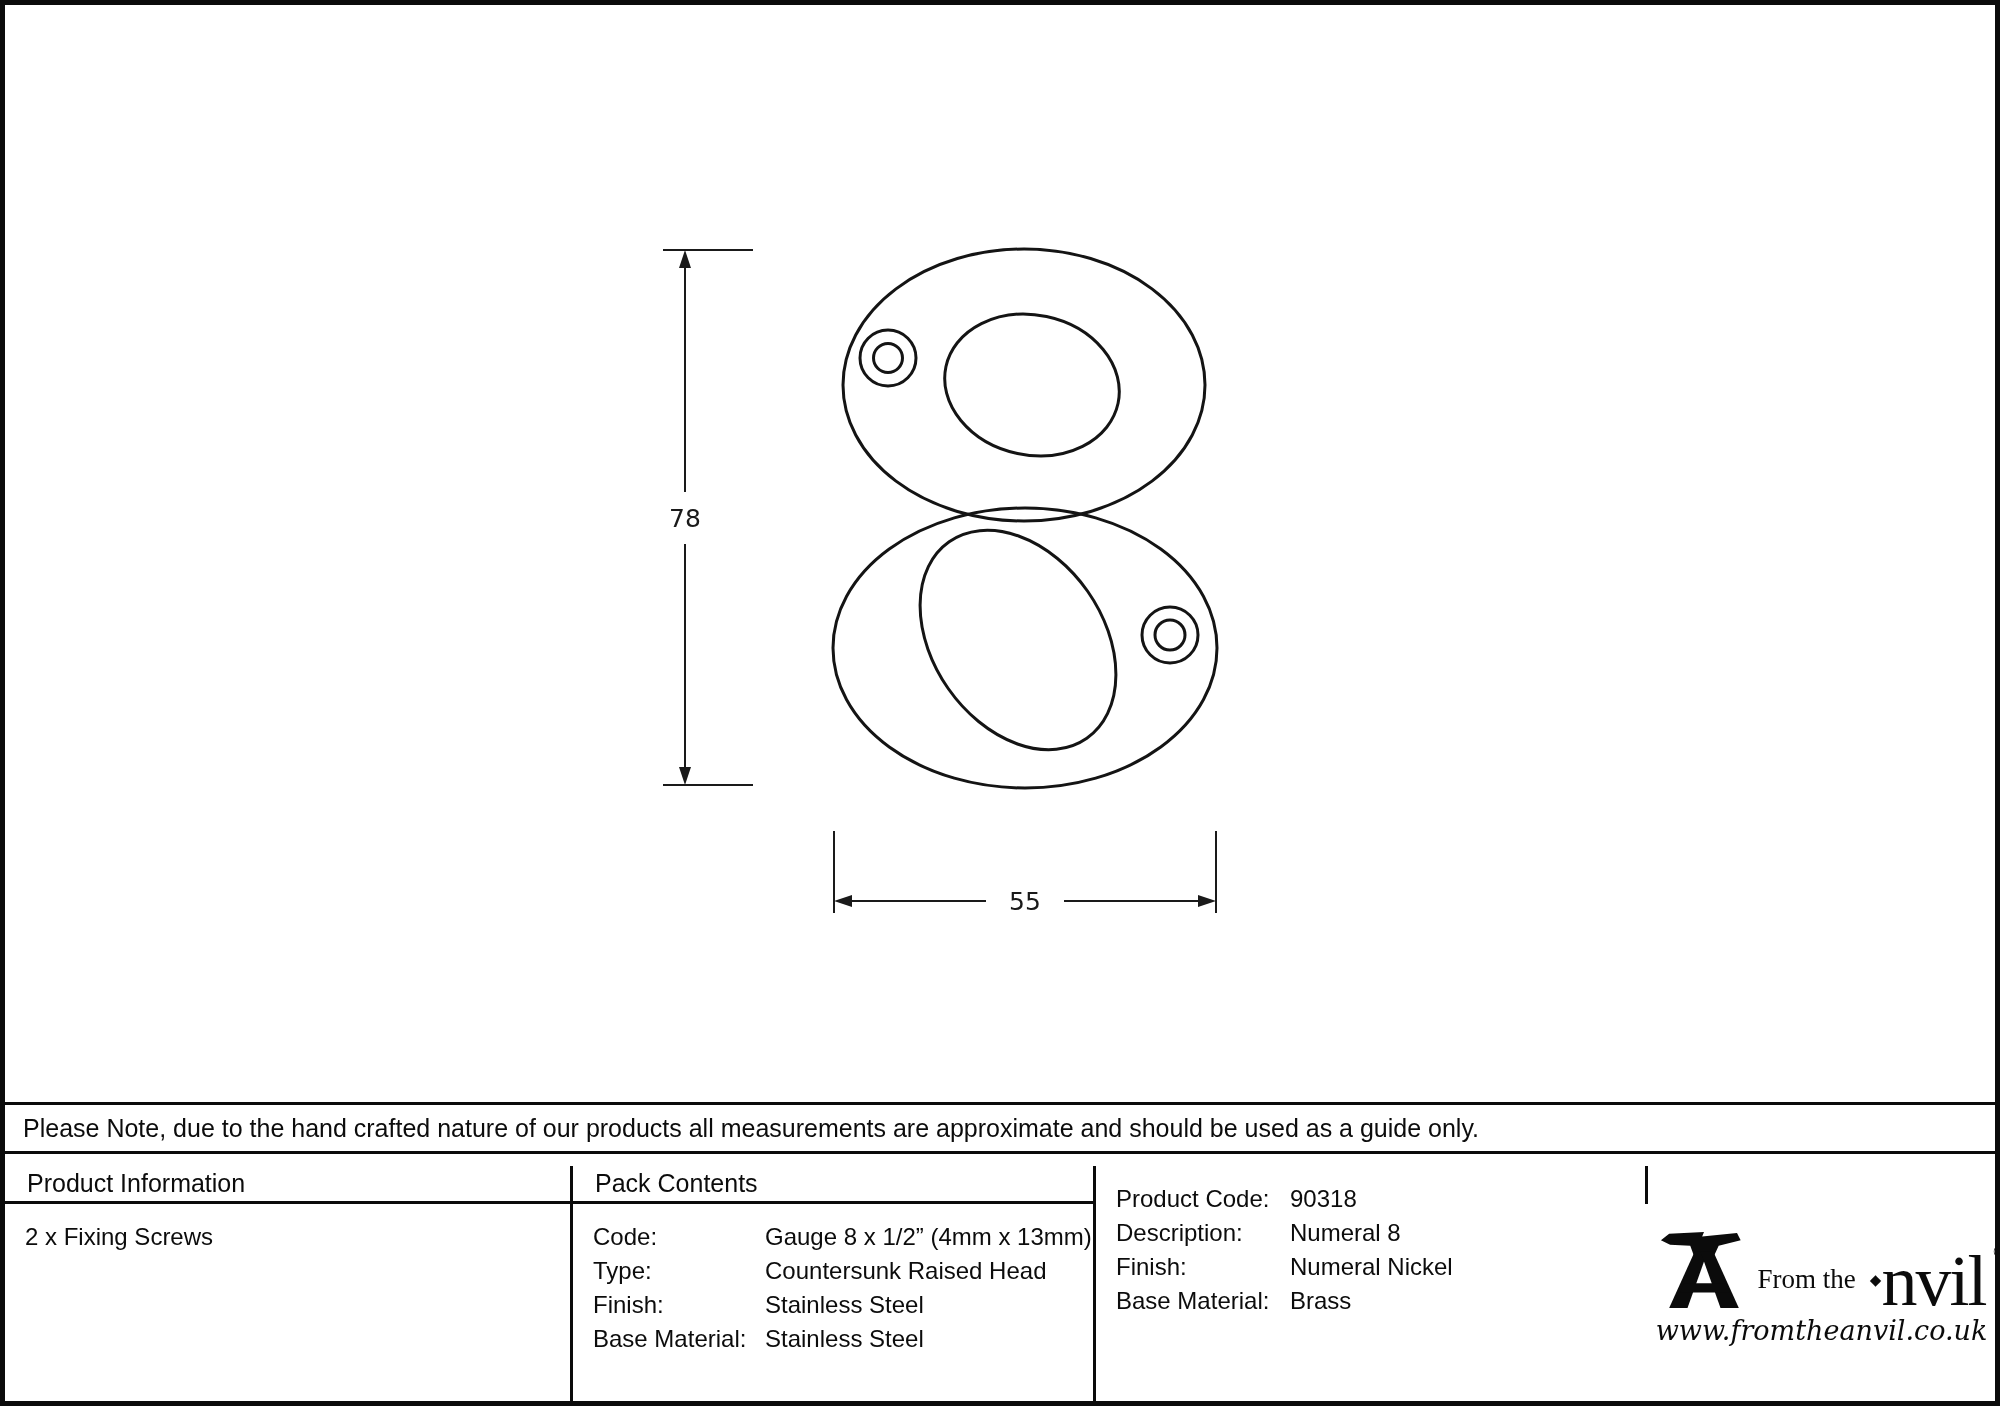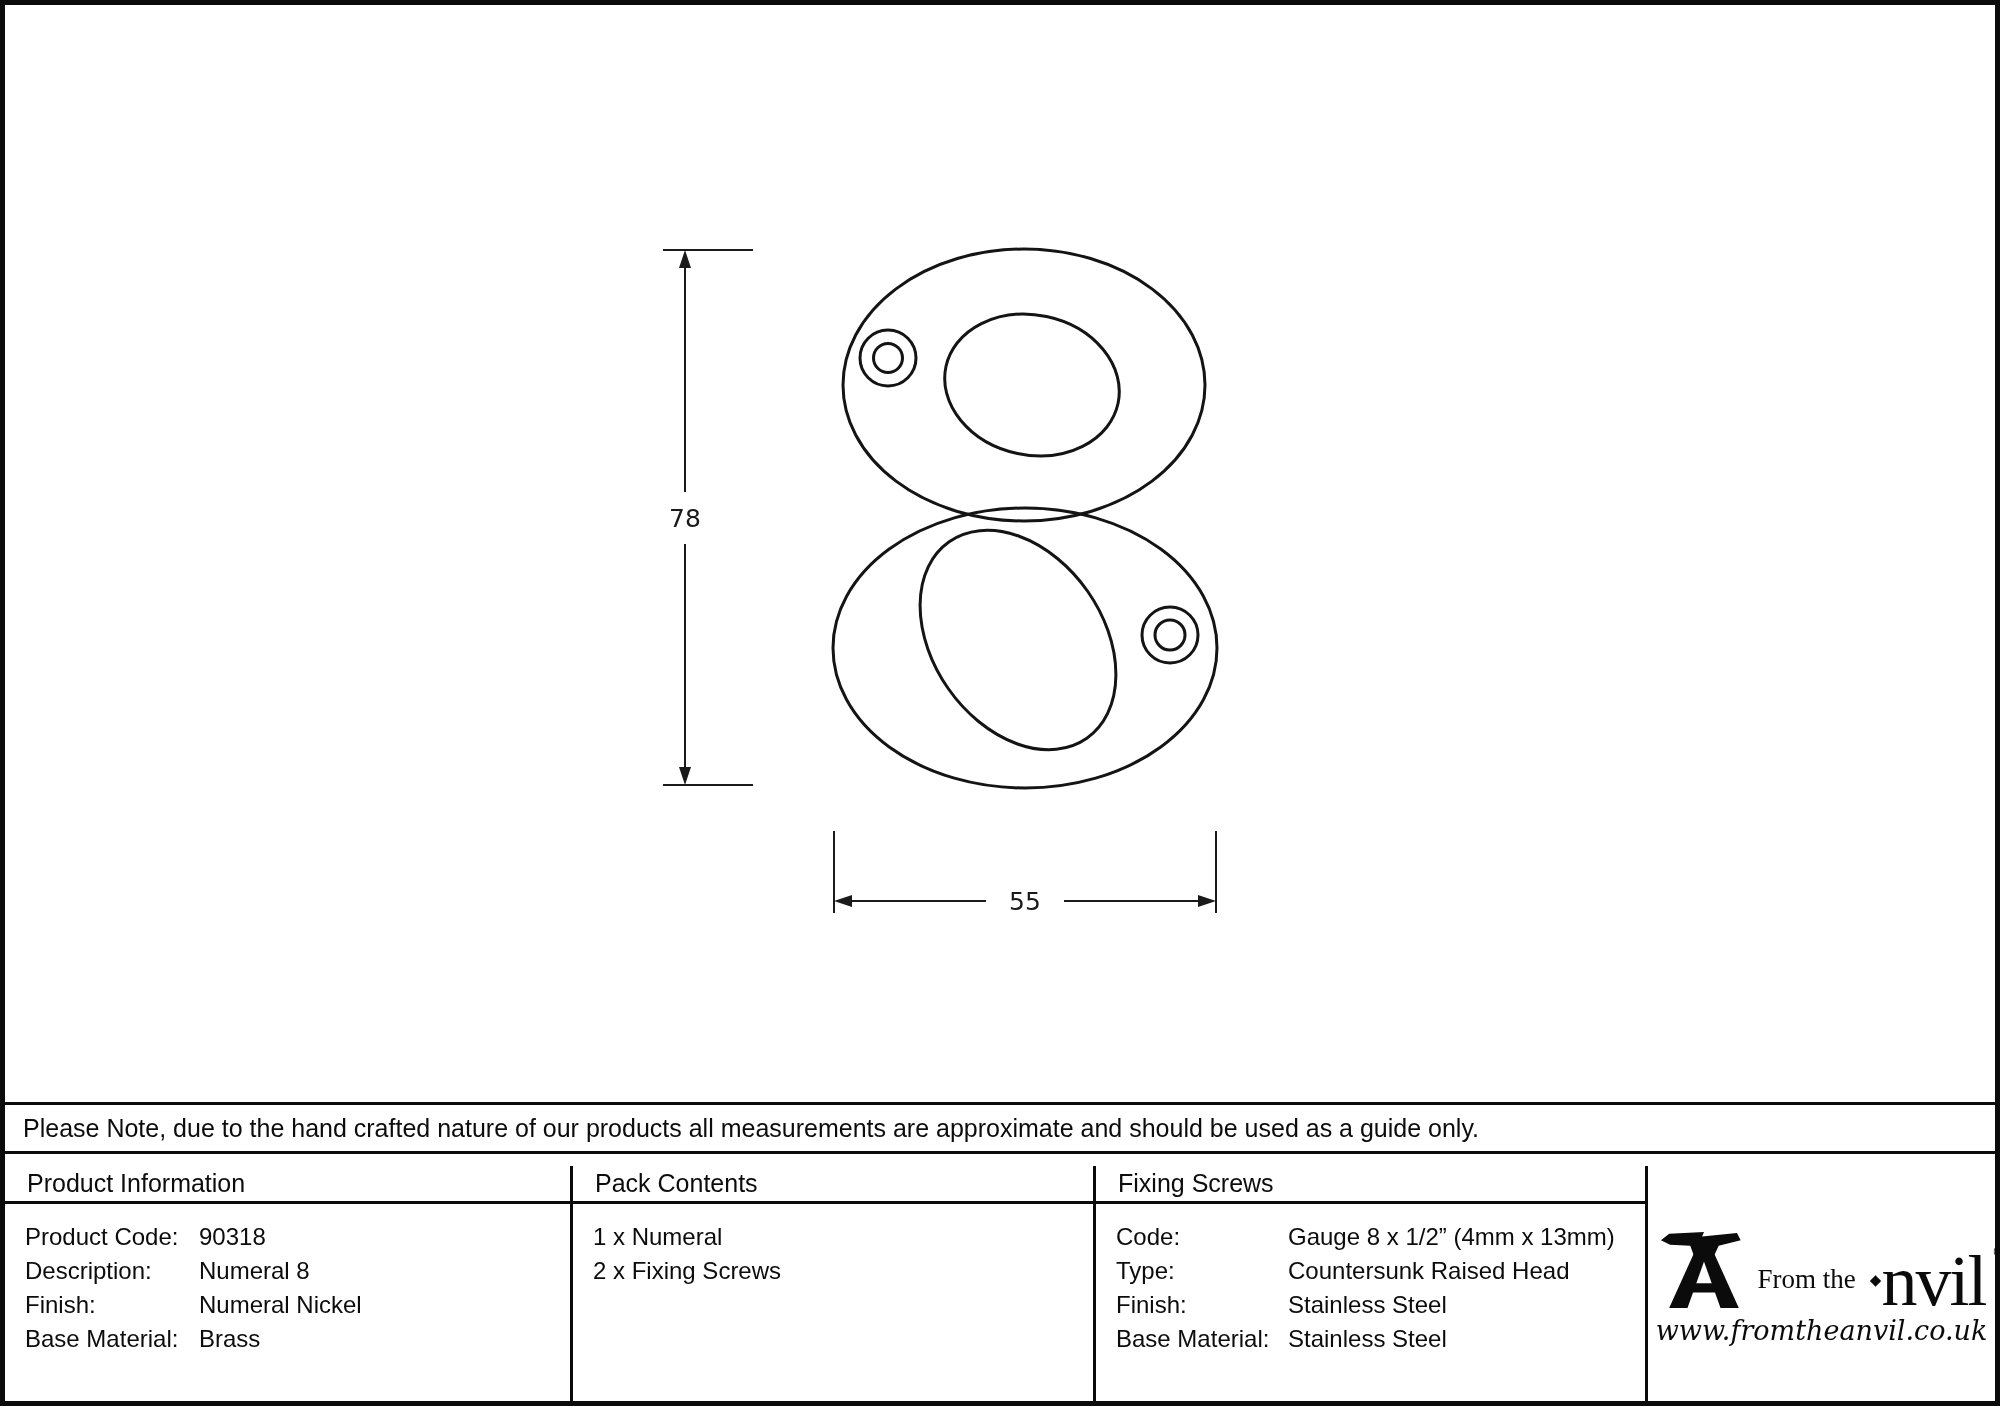--- a/index.html
+++ b/index.html
@@ -133,23 +133,20 @@
   <span>Please Note, due to the hand crafted nature of our products all measurements are approximate and should be used as a guide only.</span>
 </div>
 
 <div class="info-table">
 
   <div class="h-cell">
     <span>Product Information</span>
   </div>
   <div class="h-cell">
     <span>Pack Contents</span>
-  </div>
-  <div class="h-cell">
-    <span>Fixing Screws</span>
   </div>
 
   <div class="logo-cell">
     <div class="logo">
       <div class="logo-top">
         <svg class="anvil-a" viewBox="0 0 100 96" aria-hidden="true">
           <path d="M3,21 L12,14 L50,12 L48,17 L86,13 L90,21 L66,27 L61,38 L39,38 L35,27 L13,26 Z"></path>
           <polygon points="40,33 54,33 32,95 12,95"></polygon>
           <polygon points="46,33 60,33 88,95 68,95"></polygon>
           <polygon points="28,68 74,68 78,78 24,78"></polygon>
@@ -180,21 +177,20 @@
       <span class="k">Finish:</span>
       <span class="v">Numeral Nickel</span>
     </div>
     <div class="kv">
       <span class="k">Base Material:</span>
       <span class="v">Brass</span>
     </div>
   </div>
 
   <div class="b-cell">
-    <div class="pc-item">1 x Numeral</div>
     <div class="pc-item">2 x Fixing Screws</div>
   </div>
 
   <div class="b-cell fixing">
     <div class="kv">
       <span class="k">Code:</span>
       <span class="v">Gauge 8 x 1/2” (4mm x 13mm)</span>
     </div>
     <div class="kv">
       <span class="k">Type:</span>

